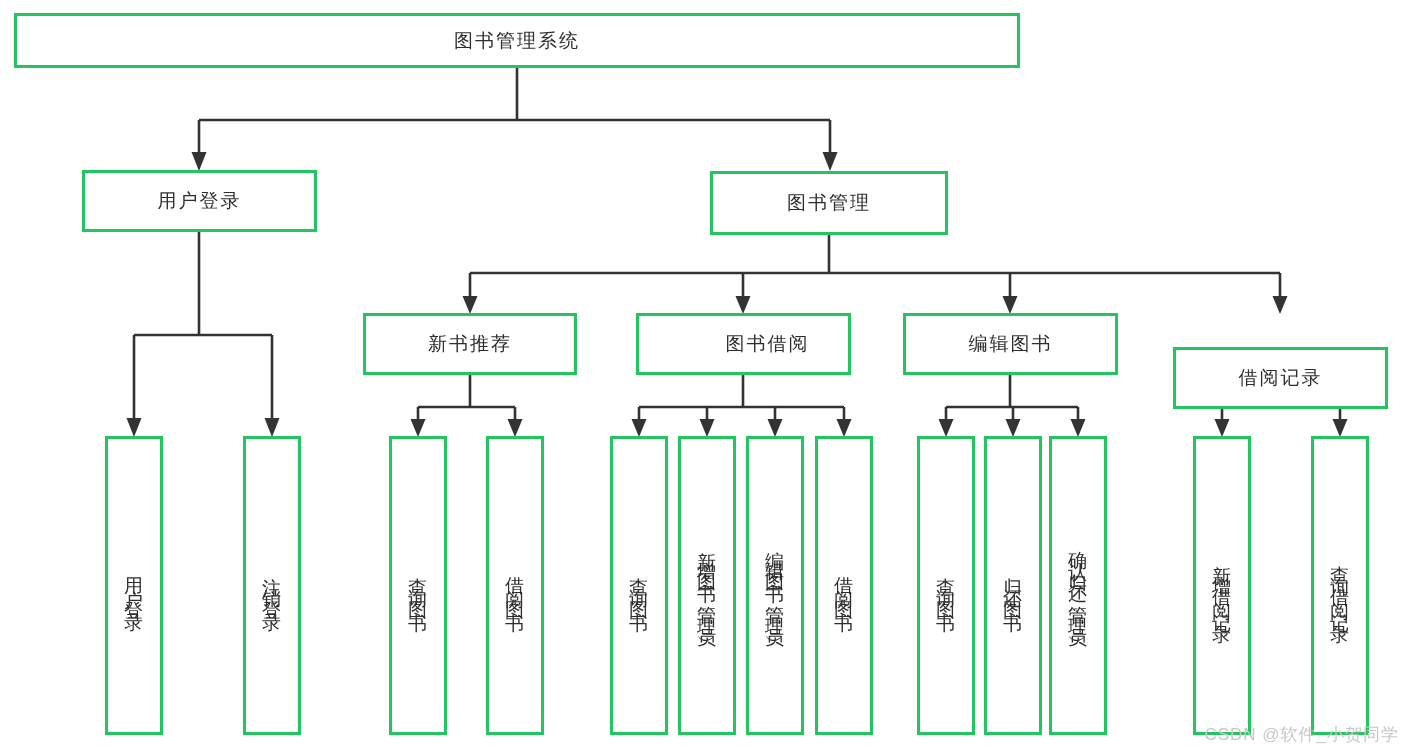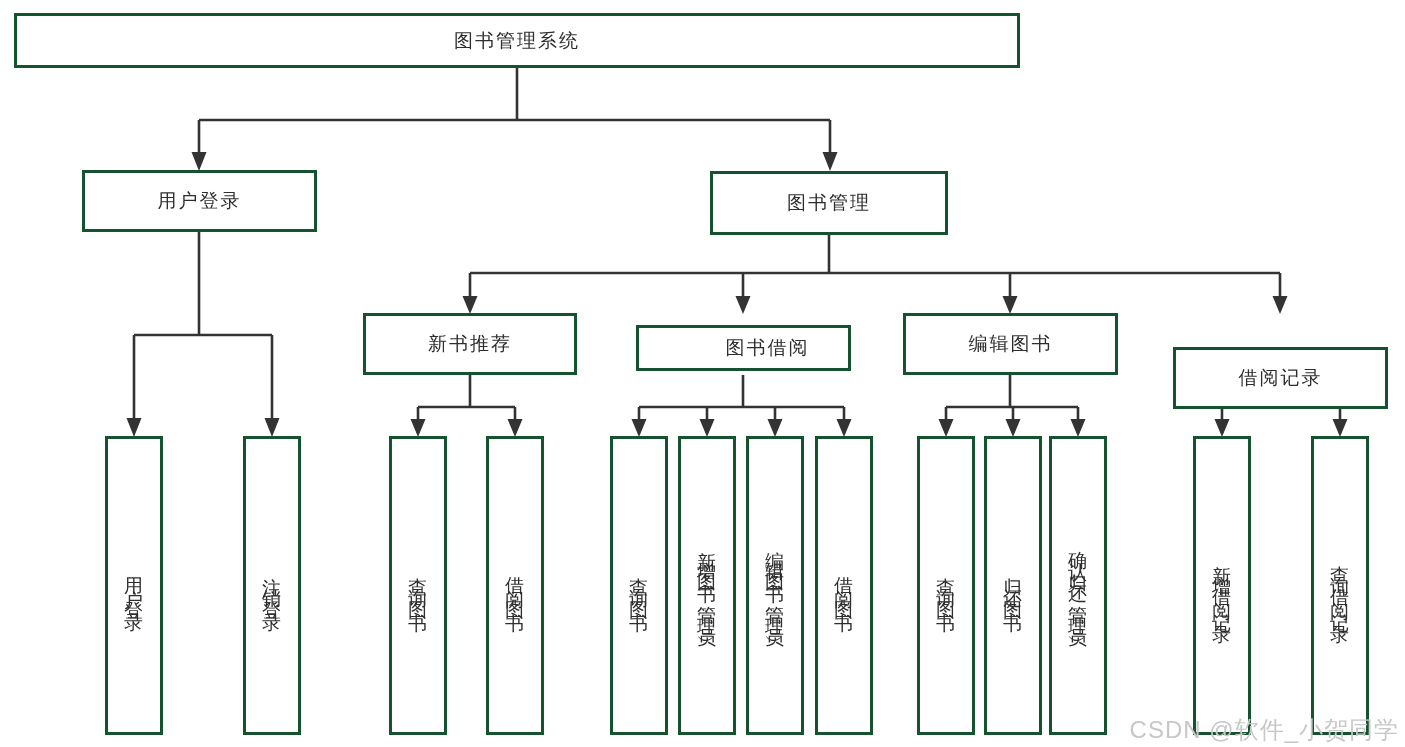--- a/index.html
+++ b/index.html
@@ -13,41 +13,41 @@
   }
   .wires {
     position: absolute;
     left: 0; top: 0;
     width: 1405px; height: 747px;
     pointer-events: none;
   }
   .node {
     position: absolute;
     box-sizing: border-box;
-    border: 3px solid #14532d;
+    border: 3px solid #22c55e;
     background: #ffffff;
     display: flex;
     align-items: center;
     justify-content: center;
     color: #2e2e2e;
     font-size: 19px;
     letter-spacing: 2px;
     white-space: nowrap;
   }
   .node.leaf span {
     writing-mode: vertical-rl;
     letter-spacing: 12px;
     line-height: 1;
   }
   .node.leaf.long span { letter-spacing: 11px; }
   .watermark {
     position: absolute;
     right: 6px;
     bottom: 1px;
-    font-size: 24px;
+    font-size: 17px;
     color: #c7c7c7;
     letter-spacing: 1px;
   }
 </style>
 </head>
 <body>
 
 <div class="canvas">
 
   <svg class="wires" viewBox="0 0 1405 747" xmlns="http://www.w3.org/2000/svg">
@@ -123,21 +123,21 @@
   <div class="node" style="left:82px; top:170px; width:235px; height:62px;">
     <span>用户登录</span>
   </div>
   <div class="node" style="left:710px; top:171px; width:238px; height:64px;">
     <span>图书管理</span>
   </div>
 
   <div class="node" style="left:363px; top:313px; width:214px; height:62px;">
     <span>新书推荐</span>
   </div>
-  <div class="node" style="left:636px; top:325px; width:215px; height:46px;padding-left:48px;">
+  <div class="node" style="left:636px; top:313px; width:215px; height:62px;padding-left:48px;">
     <span>图书借阅</span>
   </div>
   <div class="node" style="left:903px; top:313px; width:215px; height:62px;">
     <span>编辑图书</span>
   </div>
   <div class="node" style="left:1173px; top:313px; width:215px; height:62px;margin-top:34px;">
     <span>借阅记录</span>
   </div>
 
   <div class="node leaf" style="left:105px; top:436px; width:58px; height:299px;">

